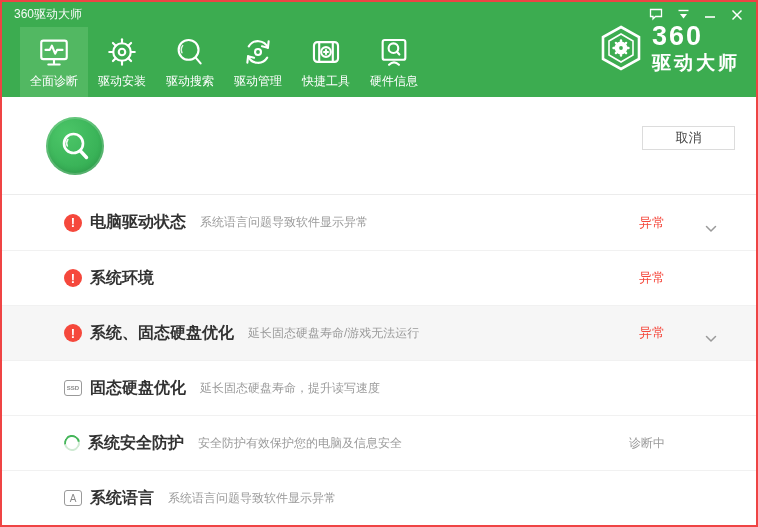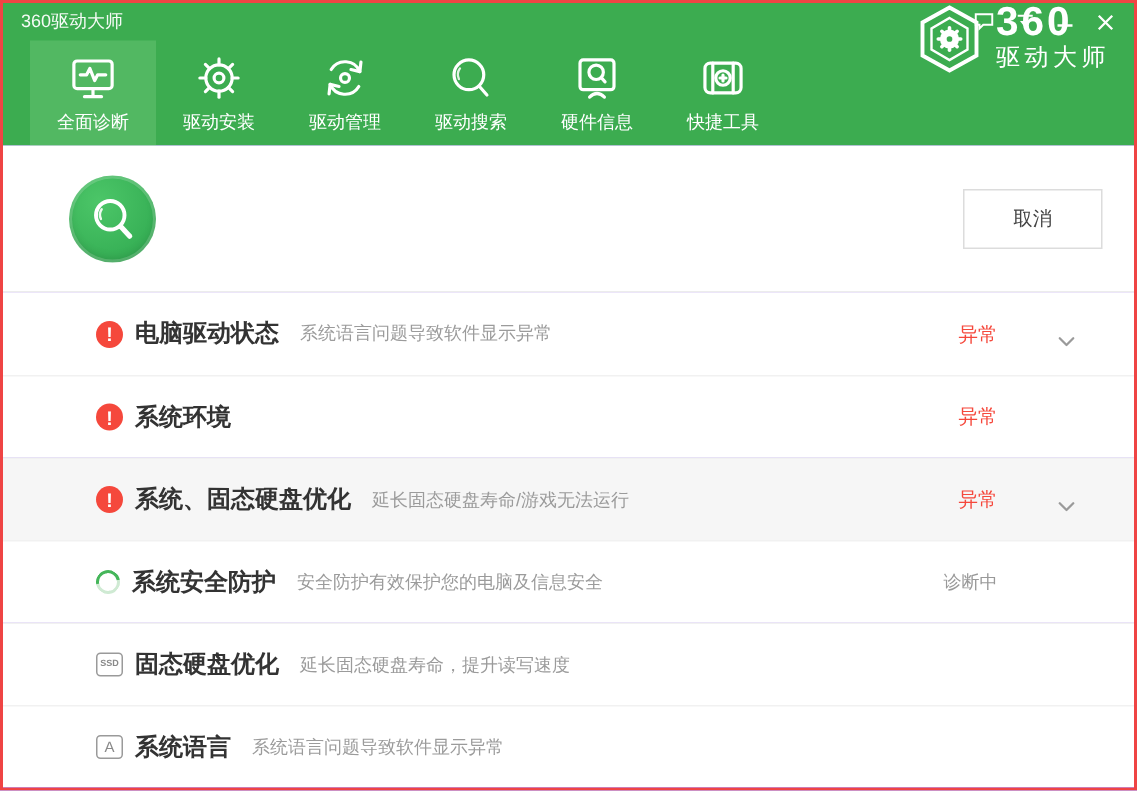--- a/index.html
+++ b/index.html
@@ -7,42 +7,42 @@
   .window{ width:758px; height:527px; background:#8b5cf6; border:2px solid #ef4444; position:relative; overflow:hidden; }
 
   
   .header{ background:#3CAC50; height:95px; position:relative; }
   .titlebar{ height:25px; display:flex; align-items:center; padding:0 10px 0 12px; }
   .app-title{ color:rgba(255,255,255,.95); font-size:12px; }
   .win-controls{ margin-left:auto; display:flex; align-items:center; gap:9px; }
   .win-btn{ width:18px; height:16px; display:flex; align-items:center; justify-content:center; cursor:pointer; }
 
   .navbar{ position:absolute; left:0; top:25px; right:0; bottom:0; display:flex; padding-left:18px; }
-  .tab{ width:84px; height:100%; display:flex; flex-direction:column; align-items:center; justify-content:center; cursor:pointer; }
+  .tab{ width:68px; height:100%; display:flex; flex-direction:column; align-items:center; justify-content:center; cursor:pointer; }
   .tab.active{ background:#52B862; }
   .tab .tab-icon{ width:34px; height:34px; }
   .tab .tab-label{ color:#fff; font-size:12px; margin-top:4px; }
 
-  .logo{ position:absolute; right:16px; top:0; height:100%; display:flex; align-items:flex-start; gap:8px; }
+  .logo{ position:absolute; right:16px; top:0; height:100%; display:flex; align-items:center; gap:8px; }
   .logo-text{ color:#fff; display:flex; flex-direction:column; align-items:flex-start; }
   .logo-brand{ font-size:27px; font-weight:bold; line-height:24px; letter-spacing:2px; }
-  .logo-name{ font-size:16px; letter-spacing:3px; margin-top:2px; }
+  .logo-name{ font-size:19px; letter-spacing:3px; margin-top:2px;font-weight:bold; }
 
   
   .progress-section{ position:relative; height:98px; background:#fff; border-bottom:1px solid #ececec; }
   .scan-circle{ position:absolute; left:44px; top:20px; width:58px; height:58px; border-radius:50%;
       background:radial-gradient(circle at 35% 30%, #4cc668, #2fa84f 95%);
       background-color:#38b657; box-shadow:inset 0 0 0 2px rgba(255,255,255,.18), inset 0 -3px 6px rgba(0,0,0,.12);
       display:flex; align-items:center; justify-content:center; }
   .progress-mid{ position:absolute; left:118px; top:14px; }
   .progress-title{ font-size:15px; font-weight:bold; color:#333; }
   .progress-track{ width:478px; height:7px; background:#ddd; border-radius:4px; margin-top:10px; overflow:hidden; }
   .progress-fill{ height:100%; background:#3FB953; border-radius:4px; }
   .progress-subtitle{ font-size:12px; color:#999; margin-top:10px; }
-  .cancel-btn{ position:absolute; left:640px; top:29px; width:93px; height:40px; background:#fff;
+  .cancel-btn{ position:absolute; left:640px; top:29px; width:93px; height:24px; background:#fff;
       border:1px solid #dcdcdc; font-size:13px; color:#444; cursor:pointer; font-family:inherit; }
 
   
   .row{ position:relative; height:55px; display:flex; align-items:center; padding-left:62px; background:#fff; }
   .row + .row{ border-top:1px solid #f1f1f1; }
   .row.highlight{ background:#f6f6f6; }
   .row-title{ font-size:16px; font-weight:bold; color:#333; margin-left:8px; white-space:nowrap; }
   .row-desc{ font-size:12px; color:#9b9b9b; margin-left:14px; white-space:nowrap; }
   .row-status{ position:absolute; right:91px; font-size:13px; font-weight:normal; }
   .row-status.error{ color:#F5483C; }
@@ -116,63 +116,63 @@
             <line x1="5.6" y1="5.6" x2="7.6" y2="7.6"></line>
               <line x1="16.4" y1="16.4" x2="18.4" y2="18.4"></line>
             <line x1="18.4" y1="5.6" x2="16.4" y2="7.6"></line>
               <line x1="7.6" y1="16.4" x2="5.6" y2="18.4"></line>
           </svg>
         </span>
         <span class="tab-label">驱动安装</span>
       </div>
       <div class="tab">
         <span class="tab-icon">
+          <svg width="34" height="34" viewBox="0 0 24 24" fill="none" stroke="#fff" stroke-width="1.5" stroke-linecap="round">
+            <circle cx="11" cy="10.5" r="7"></circle>
+            <path d="M6.8 7.5 A 5 5 0 0 0 6.3 12.5" stroke-width="1.1" opacity=".85"></path>
+            <line x1="16" y1="16" x2="19.5" y2="20"></line>
+          </svg>
+        </span>
+        <span class="tab-label">驱动搜索</span>
+      </div>
+      <div class="tab">
+        <span class="tab-icon">
           <svg width="34" height="34" viewBox="0 0 24 24" fill="none" stroke="#fff" stroke-width="1.5" stroke-linecap="round" stroke-linejoin="round">
             <path d="M19 9 A 7.6 7.6 0 0 0 5.5 8"></path>
               <polyline points="19.5,4.5 19,9 14.8,8"></polyline>
             <path d="M5 15 A 7.6 7.6 0 0 0 18.5 16"></path>
               <polyline points="4.5,19.5 5,15 9.2,16"></polyline>
             <circle cx="12" cy="12" r="2.1"></circle>
           </svg>
         </span>
         <span class="tab-label">驱动管理</span>
-      </div>
-      <div class="tab">
-        <span class="tab-icon">
-          <svg width="34" height="34" viewBox="0 0 24 24" fill="none" stroke="#fff" stroke-width="1.5" stroke-linecap="round">
-            <circle cx="11" cy="10.5" r="7"></circle>
-            <path d="M6.8 7.5 A 5 5 0 0 0 6.3 12.5" stroke-width="1.1" opacity=".85"></path>
-            <line x1="16" y1="16" x2="19.5" y2="20"></line>
-          </svg>
-        </span>
-        <span class="tab-label">驱动搜索</span>
-      </div>
-      <div class="tab">
-        <span class="tab-icon">
-          <svg width="34" height="34" viewBox="0 0 24 24" fill="none" stroke="#fff" stroke-width="1.5" stroke-linecap="round" stroke-linejoin="round">
-            <rect x="4" y="3.5" width="16" height="14" rx="1.5"></rect>
-            <circle cx="11.6" cy="9.3" r="3.4"></circle>
-              <line x1="14" y1="11.8" x2="15.8" y2="13.8"></line>
-            <path d="M8.5 21 q3.5 -3.4 7 0"></path>
-          </svg>
-        </span>
-        <span class="tab-label">硬件信息</span>
       </div>
       <div class="tab">
         <span class="tab-icon">
           <svg width="34" height="34" viewBox="0 0 24 24" fill="none" stroke="#fff" stroke-width="1.5" stroke-linecap="round">
             <rect x="3.5" y="5" width="17" height="14" rx="2.5"></rect>
             <line x1="7.2" y1="5" x2="7.2" y2="19"></line>
               <line x1="16.8" y1="5" x2="16.8" y2="19"></line>
             <circle cx="12" cy="12" r="3.4"></circle>
             <line x1="12" y1="10.6" x2="12" y2="13.4"></line>
               <line x1="10.6" y1="12" x2="13.4" y2="12"></line>
           </svg>
         </span>
         <span class="tab-label">快捷工具</span>
+      </div>
+      <div class="tab">
+        <span class="tab-icon">
+          <svg width="34" height="34" viewBox="0 0 24 24" fill="none" stroke="#fff" stroke-width="1.5" stroke-linecap="round" stroke-linejoin="round">
+            <rect x="4" y="3.5" width="16" height="14" rx="1.5"></rect>
+            <circle cx="11.6" cy="9.3" r="3.4"></circle>
+              <line x1="14" y1="11.8" x2="15.8" y2="13.8"></line>
+            <path d="M8.5 21 q3.5 -3.4 7 0"></path>
+          </svg>
+        </span>
+        <span class="tab-label">硬件信息</span>
       </div>
     </div>
 
     <div class="logo">
       <span>
         <svg width="46" height="48" viewBox="0 0 46 48" fill="none">
           <polygon points="23,3 41,13 41,35 23,45 5,35 5,13" stroke="#fff" stroke-width="2.6"></polygon>
           <polygon points="23,10 35,17 35,31 23,38 11,31 11,17" stroke="#fff" stroke-width="1.6"></polygon>
           <g stroke="#fff" stroke-width="2.4" stroke-linecap="round">
             <circle cx="23" cy="24" r="5.2" fill="#fff"></circle>
@@ -232,32 +232,32 @@
       <span class="row-desc">延长固态硬盘寿命/游戏无法运行</span>
       <span class="row-status error">异常</span>
       <span class="chevron">
         <svg width="12" height="8" viewBox="0 0 12 8">
             <polyline points="1.5,1.5 6,6 10.5,1.5" fill="none" stroke="#9a9a9a" stroke-width="1.5" stroke-linecap="round" stroke-linejoin="round"></polyline>
           </svg>
       </span>
     </div>
 
     <div class="row">
+      <span class="sq-icon ssd">SSD</span>
+      <span class="row-title">固态硬盘优化</span>
+      <span class="row-desc">延长固态硬盘寿命，提升读写速度</span>
+    </div>
+
+    <div class="row">
       <span class="spinner"></span>
       <span class="row-title">系统安全防护</span>
       <span class="row-desc">安全防护有效保护您的电脑及信息安全</span>
       <span class="row-status pending">诊断中</span>
     </div>
 
     <div class="row">
-      <span class="sq-icon ssd">SSD</span>
-      <span class="row-title">固态硬盘优化</span>
-      <span class="row-desc">延长固态硬盘寿命，提升读写速度</span>
-    </div>
-
-    <div class="row">
       <span class="sq-icon lang">A</span>
       <span class="row-title">系统语言</span>
       <span class="row-desc">系统语言问题导致软件显示异常</span>
     </div>
 
   </div>
 </div>
 
 </body></html>

